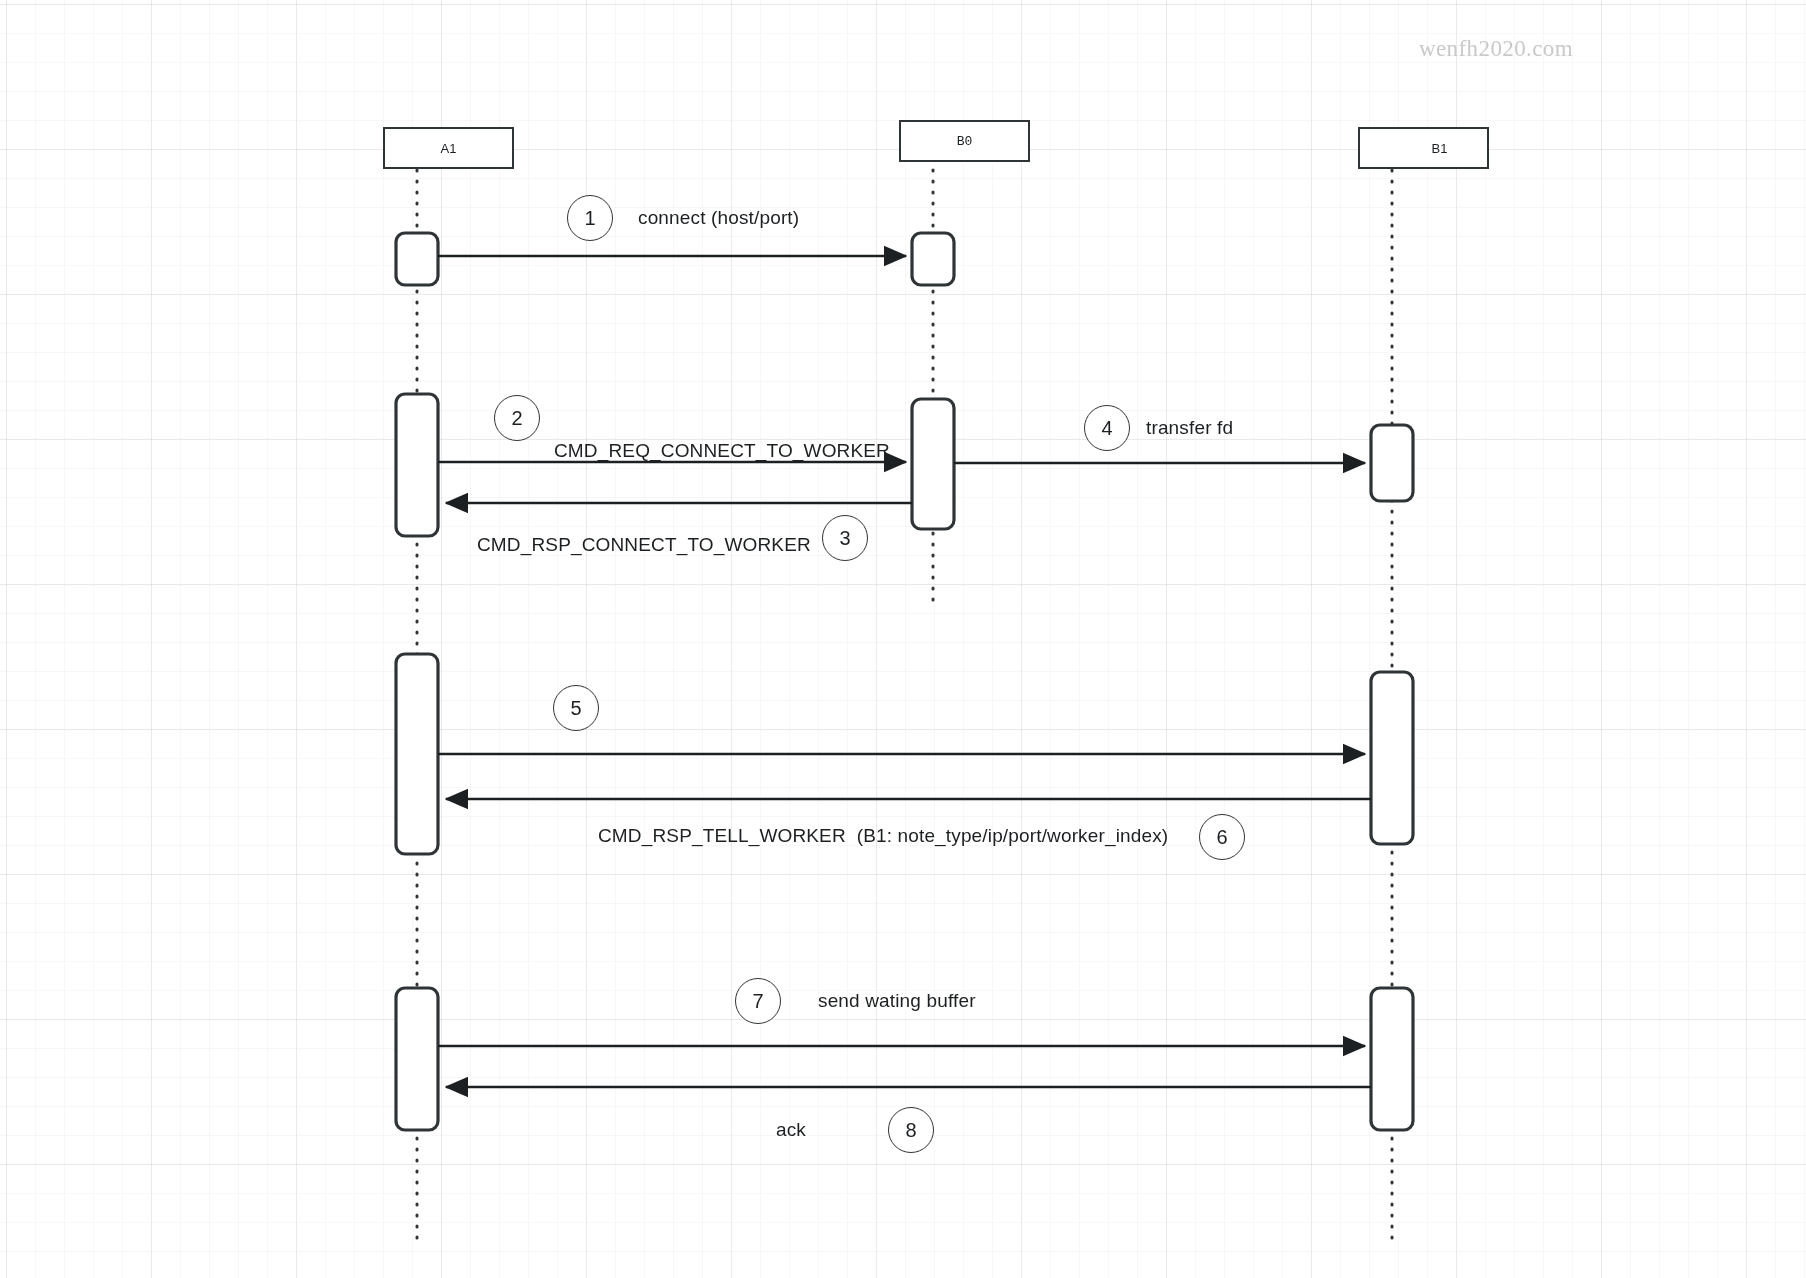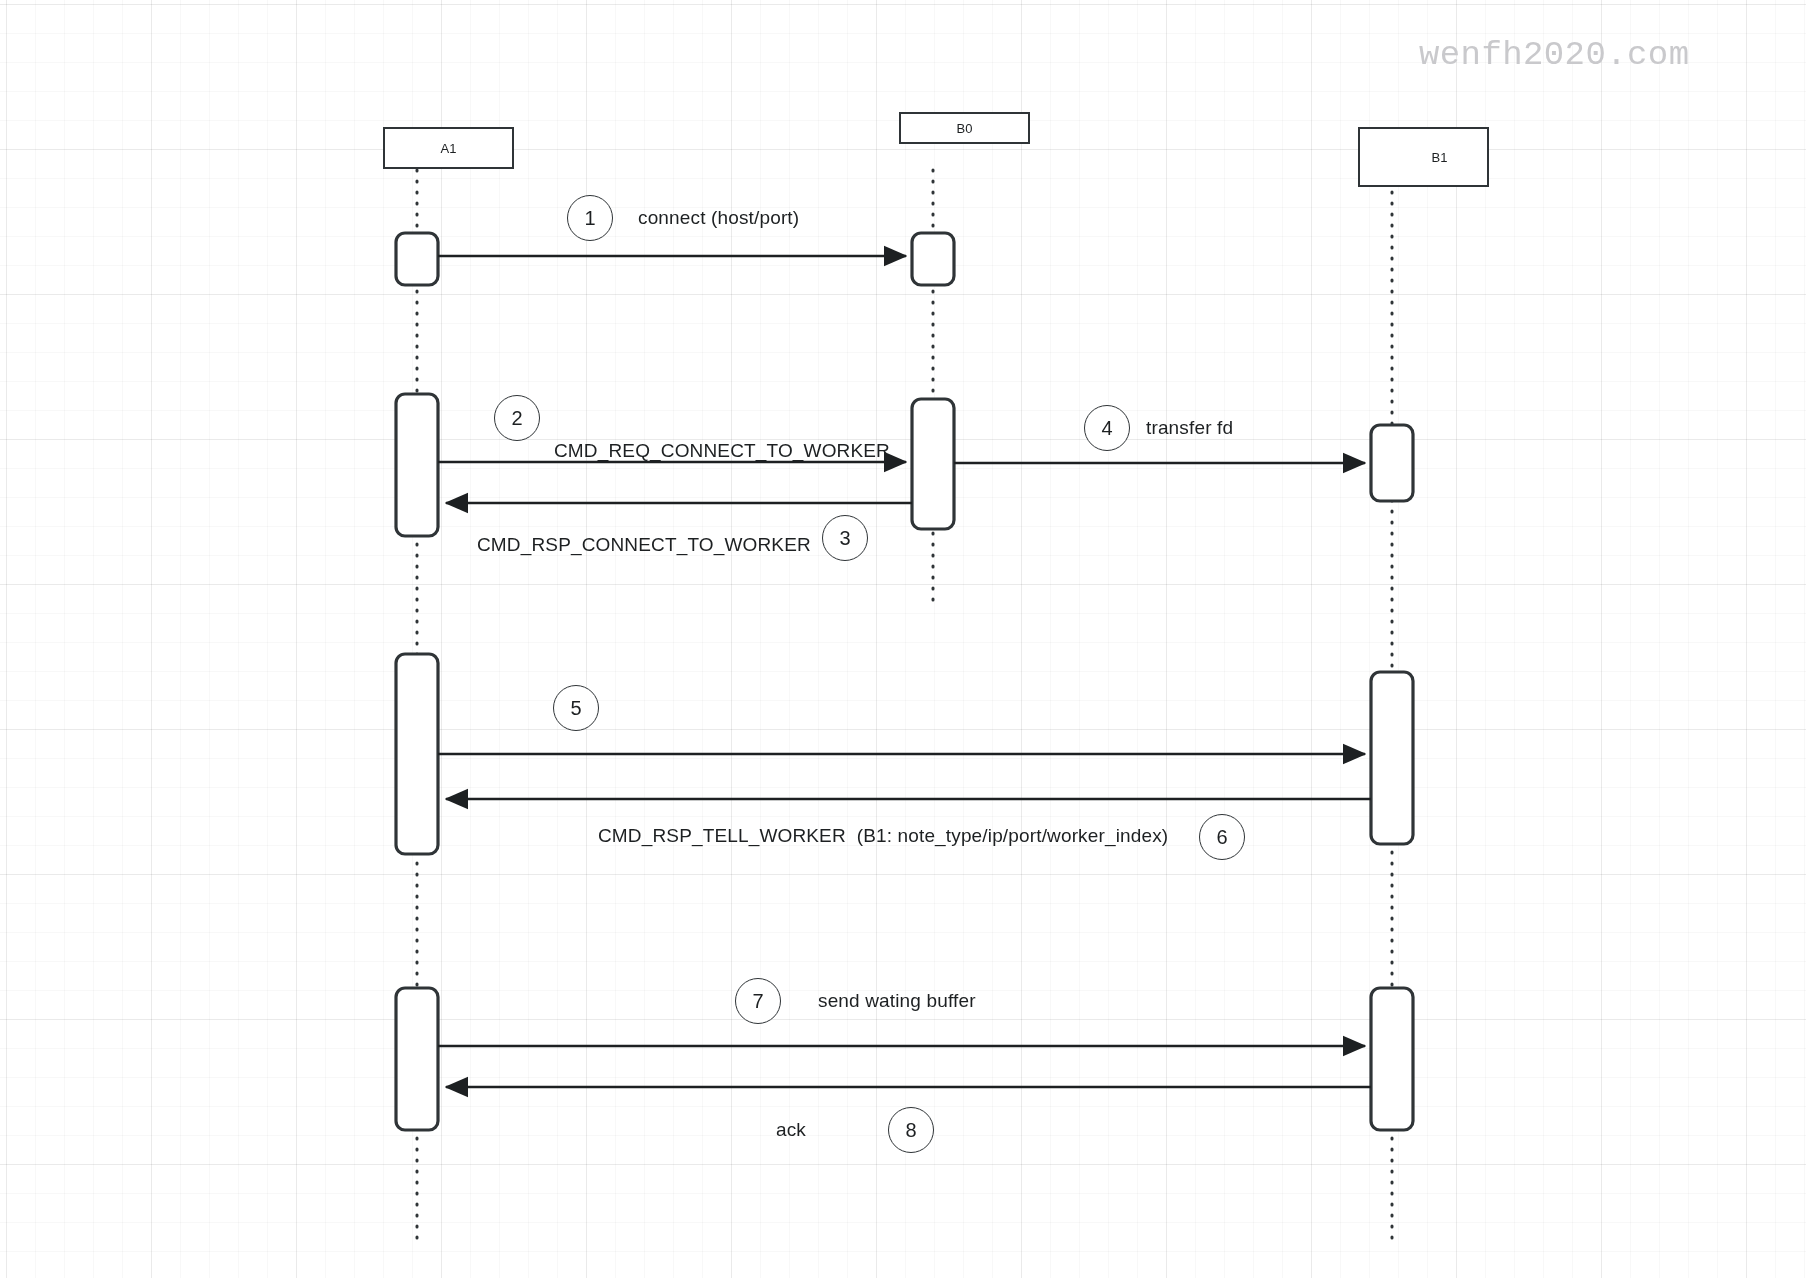--- a/index.html
+++ b/index.html
@@ -23,24 +23,24 @@
       145px 145px,
       29px 29px,
       29px 29px;
     background-position: 6px 4px, 6px 4px, 6px 4px, 6px 4px;
   }
   #svg{position:absolute;left:0;top:0;width:1806px;height:1278px;}
 
   .watermark{
     position:absolute;
     color:#c9c9cc;
-    font-size:34px;
+    font-size:23px;
     letter-spacing:0.4px;
     white-space:nowrap;
-    font-family:Liberation Mono, monospace;
+    font-family:Liberation Serif, serif;
   }
   .actor-box{
     position:absolute;
     border:2.5px solid #2f3437;
     background:#ffffff;
     display:flex;align-items:center;justify-content:center;
     font-size:13px;color:#1d2022;
     box-sizing:border-box;
     margin-left:31px;
   }
@@ -117,24 +117,24 @@
 
       <line x1="1371" y1="1087" x2="446" y2="1087" marker-end="url(#arrowFull)"></line>
     </g>
   </svg>
 
   <div class="watermark" style="left:1419px;top:36px;">wenfh2020.com</div>
 
   <div class="actor-box" style="left:352px;top:127px;width:131px;height:42px;">
     <span>A1</span>
   </div>
-  <div class="actor-box" style="left:868px;top:112px;width:131px;height:32px;">
+  <div class="actor-box" style="left:868px;top:120px;width:131px;height:42px;font-family:Liberation Mono, monospace;">
     <span>B0</span>
   </div>
-  <div class="actor-box" style="left:1327px;top:127px;width:131px;height:60px;padding-left:32px;">
+  <div class="actor-box" style="left:1327px;top:127px;width:131px;height:42px;padding-left:32px;">
     <span>B1</span>
   </div>
 
   <div class="seq-num" style="left:567px;top:195px;">1</div>
   <div class="msg-label" style="left:638px;top:207px;">connect (host/port)</div>
 
   <div class="seq-num" style="left:494px;top:395px;">2</div>
   <div class="msg-label" style="left:554px;top:407px;margin-top:33px;">CMD_REQ_CONNECT_TO_WORKER</div>
 
   <div class="msg-label" style="left:477px;top:534px;">CMD_RSP_CONNECT_TO_WORKER</div>

